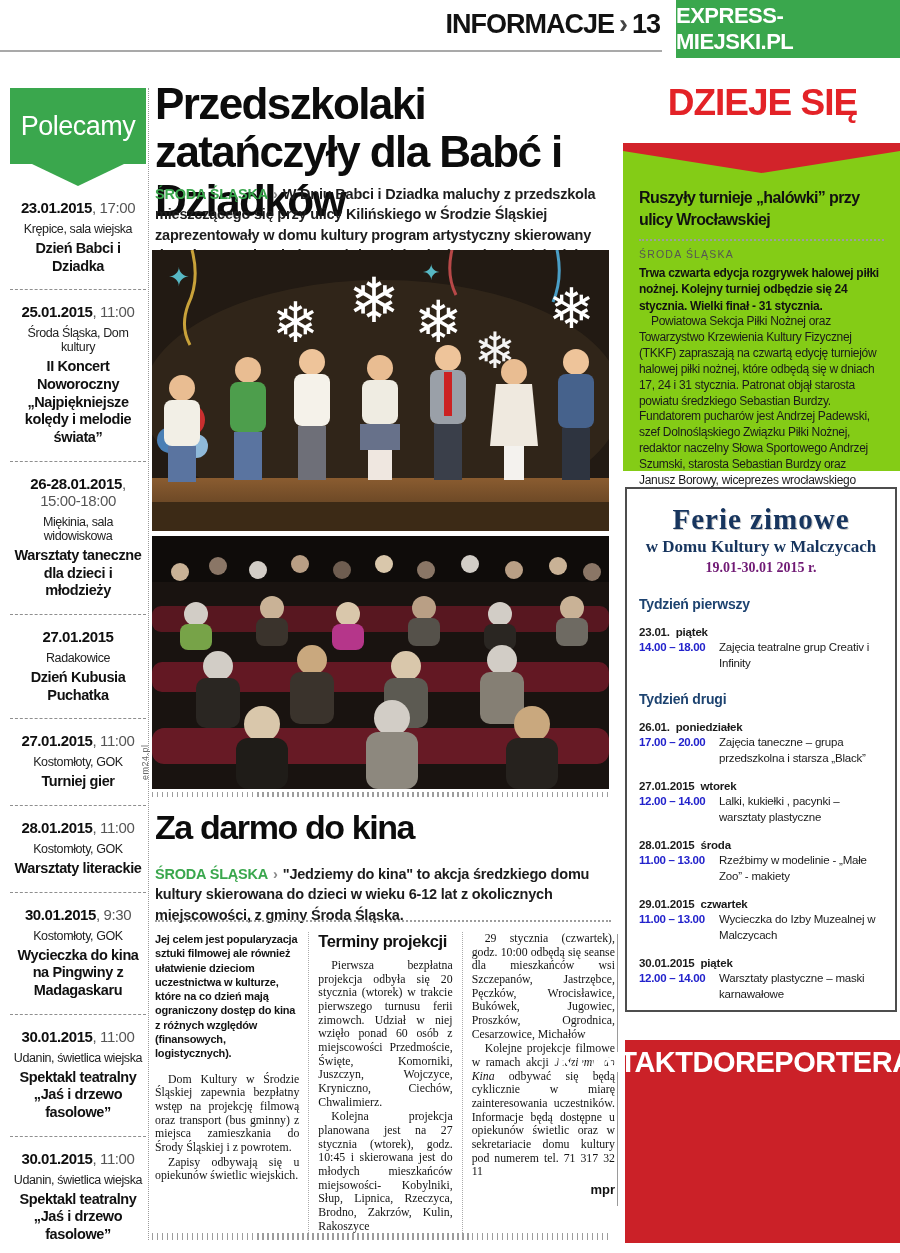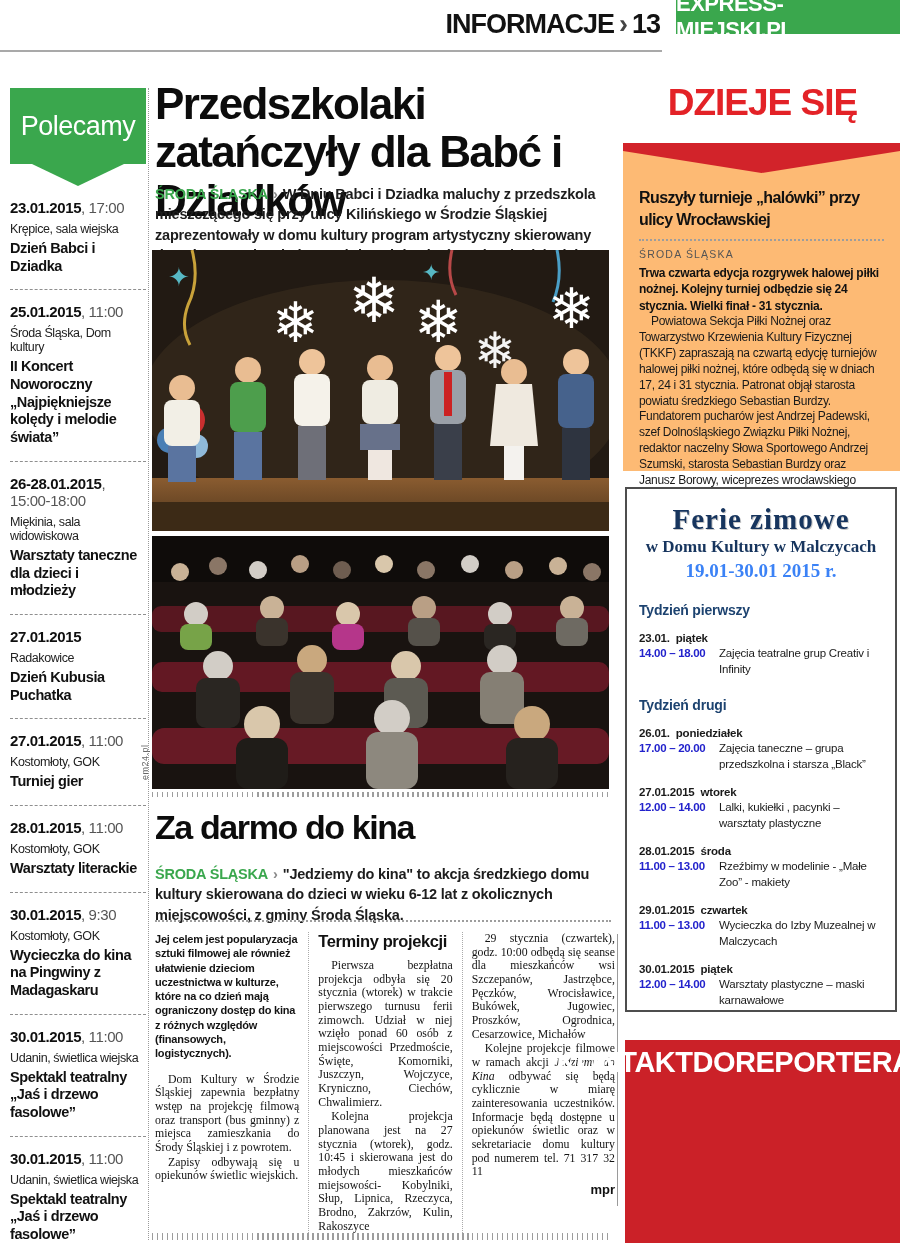--- a/index.html
+++ b/index.html
@@ -3,27 +3,27 @@
 <meta charset="utf-8">
 <style>
   html,body{margin:0;padding:0;background:#f2f2f2;}
   .page{position:relative;width:900px;height:1253px;background:#fff;margin:0 auto;
         font-family:"Liberation Sans",sans-serif;color:#111;overflow:hidden;}
 
   
   .hdr-title{position:absolute;left:260px;top:9px;width:400px;text-align:right;
              font-size:27px;font-weight:700;letter-spacing:-1px;color:#121212;}
   .hdr-title .chev{color:#444;font-weight:700;margin:0 5px;}
-  .brand{position:absolute;left:676px;top:0;width:224px;height:34px;background:#3aa74d;
+  .brand{position:absolute;left:676px;top:0;width:224px;height:58px;background:#3aa74d;
          color:#fff;display:flex;align-items:center;justify-content:center;
          font-size:22px;font-weight:700;letter-spacing:-0.5px;}
   .hdr-line{position:absolute;left:0;top:50px;width:662px;height:2px;background:#a9a9a9;}
 
   
-  .sidebar{position:absolute;left:10px;top:88px;width:136px;}
+  .sidebar{position:absolute;left:10px;top:88px;width:136px;text-align:center;}
   .polecamy{height:76px;background:#3aa74d;color:#fff;display:flex;align-items:center;
             justify-content:center;font-size:27px;letter-spacing:-0.5px;}
   .polecamy-arrow{width:0;height:0;margin:0 auto;border-left:46px solid transparent;
                   border-right:46px solid transparent;border-top:22px solid #3aa74d;}
   .ev{margin-top:13px;}
   .ev-date{font-size:15px;font-weight:700;color:#0f0f0f;letter-spacing:-0.4px;}
   .ev-date .t{font-weight:400;color:#555;}
   .ev-venue{font-size:12.5px;color:#222;margin-top:6px;letter-spacing:-0.4px;}
   .ev-title{font-size:14.5px;font-weight:700;margin-top:4px;line-height:1.22;letter-spacing:-0.4px;}
   .ev-div{border-top:1px dashed #8f8f8f;margin-top:14px;}
@@ -60,38 +60,38 @@
   .col-intro + .serif{margin-top:12px;}
   .col-h{font-size:16.5px;font-weight:700;letter-spacing:-0.4px;margin:0 0 8px;}
   .byline{text-align:right;font-size:13px;font-weight:700;margin-top:3px;}
   .em{font-style:italic;}
   .tick-bottom{position:absolute;left:152px;top:1233px;width:458px;height:7px;}
   .vrule-right{position:absolute;left:617px;top:934px;height:272px;border-left:1px solid #9a9a9a;}
 
   
   .dzieje{position:absolute;left:625px;top:82px;width:275px;text-align:center;font-size:37px;
           font-weight:700;letter-spacing:-1px;color:#e32227;}
-  .greybox{position:absolute;left:623px;top:143px;width:277px;height:328px;background:#fdba74;}
+  .greybox{position:absolute;left:623px;top:143px;width:277px;height:328px;background:#84cc16;}
   .ribbon{height:30px;background:#d2232a;
           clip-path:polygon(0 0,100% 0,100% 27%,50% 100%,0 27%);}
   .gb-inner{padding:14px 16px 0;}
   .gb-title{font-size:16px;font-weight:700;letter-spacing:-0.6px;line-height:1.35;color:#111;}
   .gb-dot{border-top:2px dotted #9d9d9d;margin:9px 0 7px;}
   .gb-kicker{font-size:10.5px;letter-spacing:1.2px;color:#555;margin-bottom:5px;}
   .gb-lead{font-size:12px;font-weight:700;line-height:1.35;letter-spacing:-0.3px;}
   .gb-p{font-size:12px;line-height:1.33;letter-spacing:-0.3px;text-indent:12px;margin:0;color:#1a1a1a;}
 
   .feriebox{position:absolute;left:625px;top:487px;width:272px;height:525px;background:#fff;
             border:2px solid #4d4d4d;box-sizing:border-box;padding:14px 12px;overflow:hidden;}
   .f-t1{text-align:center;font-family:"Liberation Serif",serif;font-weight:700;font-size:29px;
         color:#17355e;letter-spacing:1px;text-shadow:1px 1px 0 #c9c9c9;}
   .f-t2{text-align:center;font-family:"Liberation Serif",serif;font-weight:700;font-size:17px;
         color:#17355e;margin-top:1px;}
-  .f-dates{text-align:center;font-family:"Liberation Serif",serif;font-weight:700;font-size:19px;
-           color:#3b82f6;margin-top:3px;}
+  .f-dates{text-align:center;font-family:"Liberation Serif",serif;font-weight:700;font-size:14px;
+           color:#701a75;margin-top:3px;}
   .f-week{font-size:14px;font-weight:700;color:#1d4370;margin-top:20px;letter-spacing:-0.2px;}
   .fi{margin-top:14px;font-size:11.5px;color:#1a1a1a;}
   .fi-day{font-weight:700;white-space:pre-wrap;letter-spacing:-0.2px;}
   .fi-row{display:flex;margin-top:2px;line-height:1.35;}
   .fi-time{flex:0 0 80px;color:#2222cc;font-weight:700;letter-spacing:-0.3px;}
   .fi-desc{flex:1;letter-spacing:-0.2px;}
 
   .kontakt{position:absolute;left:625px;top:1040px;width:275px;height:203px;background:#cb2128;
            color:#fff;text-align:left;font-weight:700;font-size:29px;letter-spacing:-0.5px;
            display:flex;flex-direction:row;justify-content:center;line-height:1.55;}

